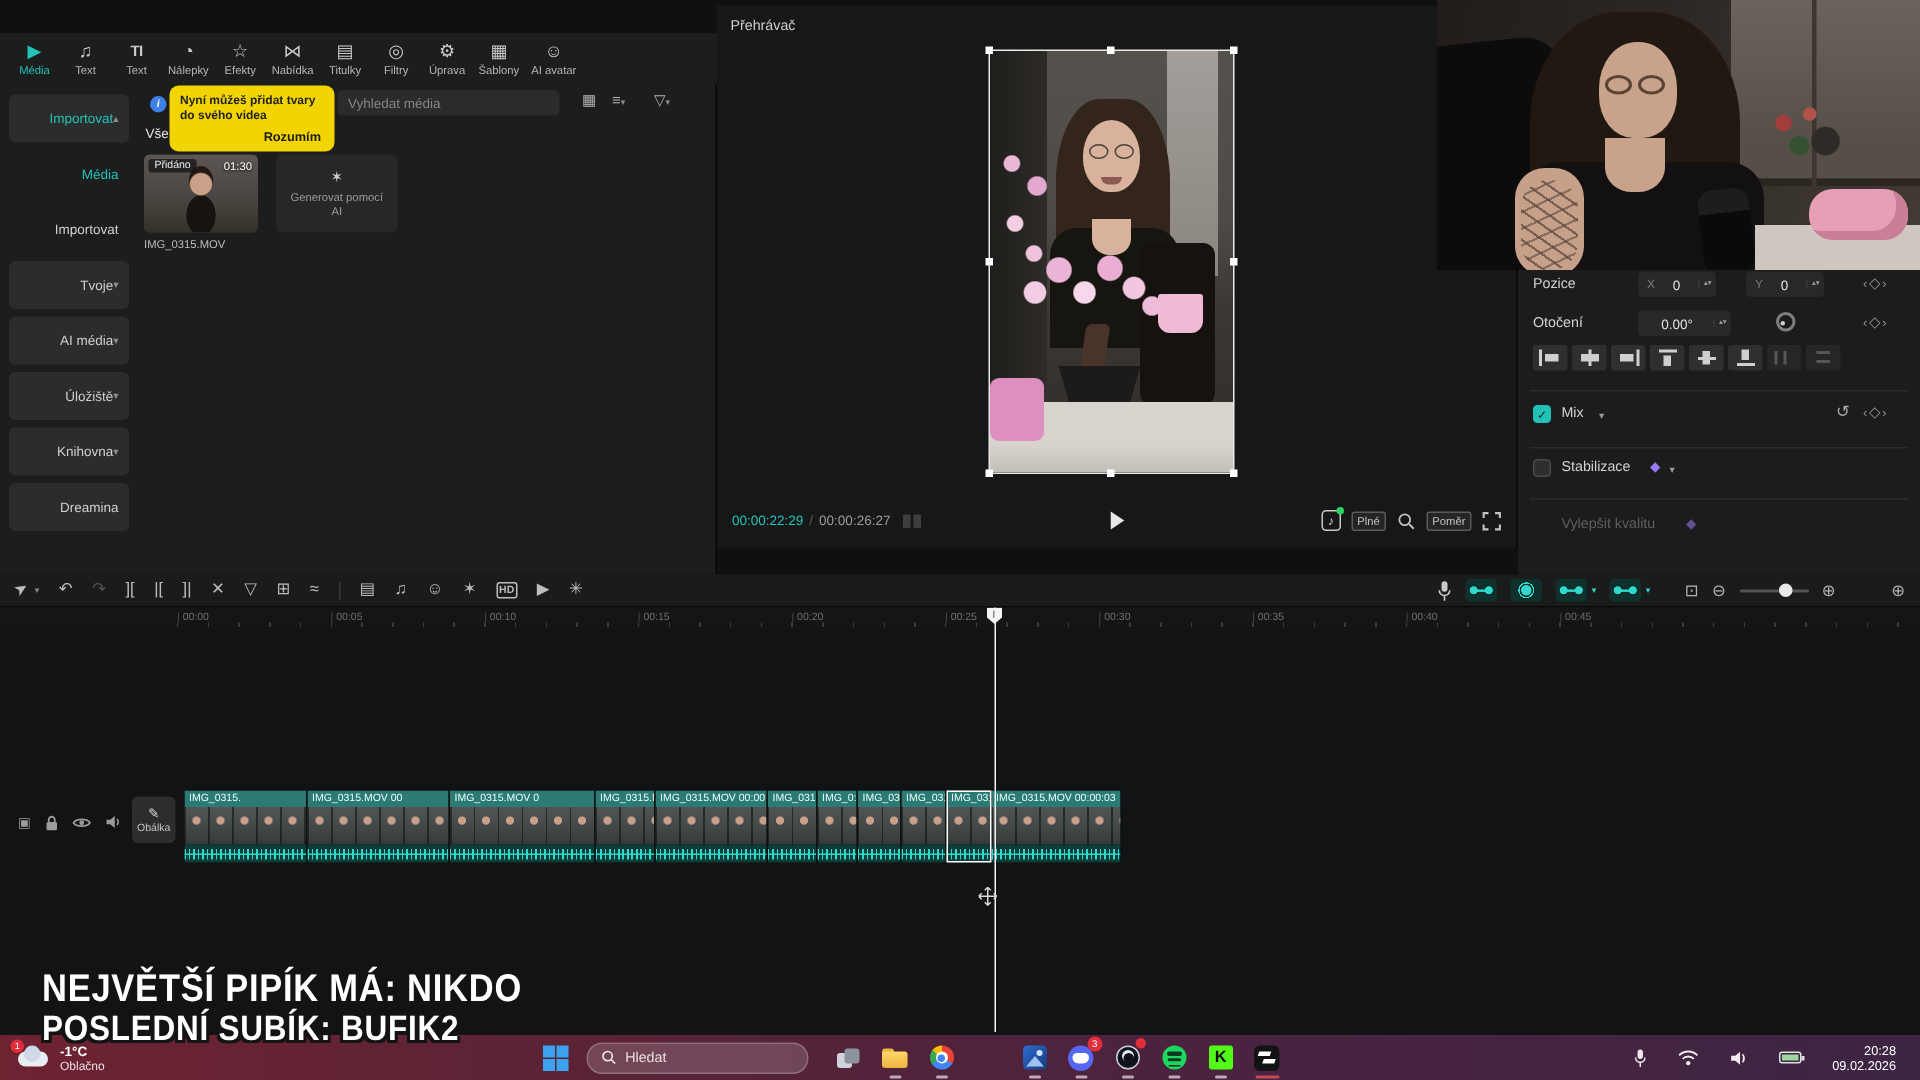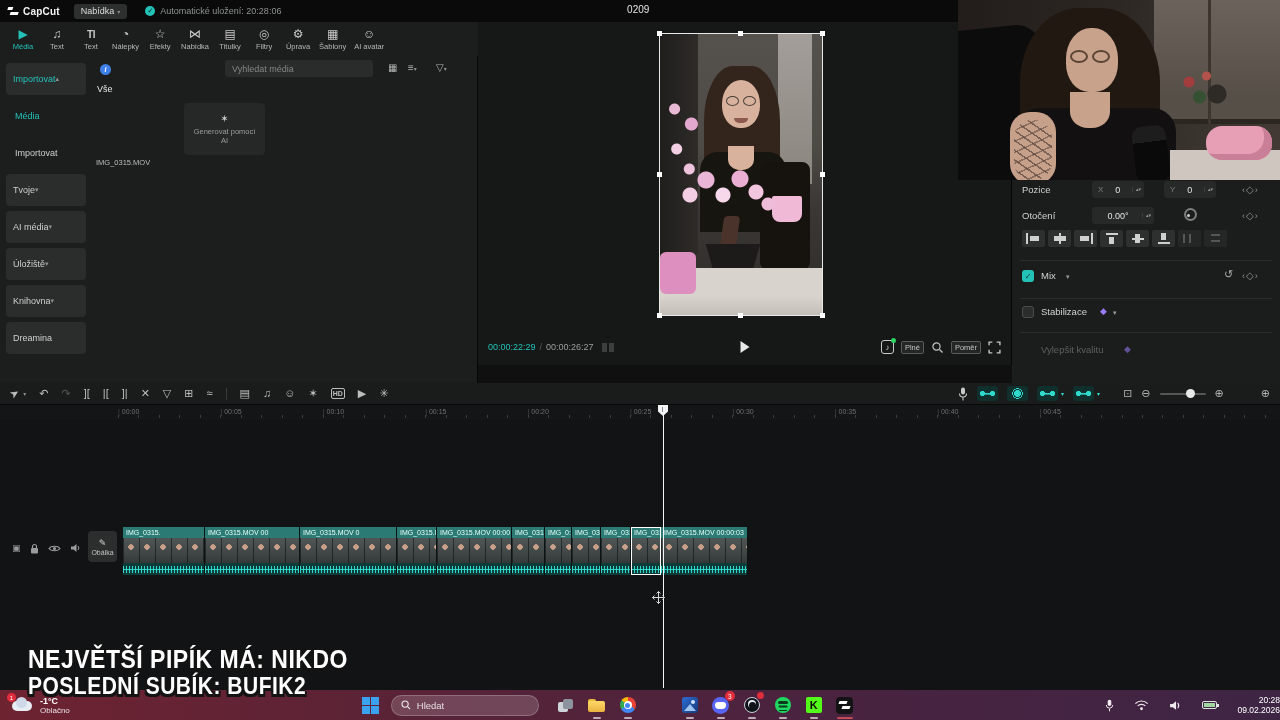--- a/index.html
+++ b/index.html
@@ -29,21 +29,21 @@
   
   #ribbon{position:absolute;left:0;top:0;width:478px;height:34px;display:flex;align-items:center;gap:4px;padding-left:8px;background:#1c1d1d}
   .tab{display:flex;flex-direction:column;align-items:center;justify-content:center;gap:1px;min-width:30px;padding:0 2px;height:32px;cursor:pointer}
   .tab .tic{font-size:12px;line-height:13px;color:#c9c9c9}
   .tab .tic.tix{font-size:10px;font-weight:bold;letter-spacing:-.5px}
   .tab .tlb{font-size:7.5px;color:#b7b7b7;white-space:nowrap}
   .tab.active .tic,.tab.active .tlb{color:#23c2b8}
 
   
   #sidebar{position:absolute;left:0;top:36px;width:92px;bottom:0;display:flex;flex-direction:column;gap:5px;padding:5px 6px;background:#1c1d1d}
-  .sb{display:flex;align-items:center;justify-content:flex-start;font-size:9px;color:#cfcfcf;border-radius:4px;padding:16px 7px}
+  .sb{display:flex;align-items:center;justify-content:flex-end;font-size:9px;color:#cfcfcf;border-radius:4px;padding:16px 7px}
   .sb.pill{background:#2b2c2c;height:19px}
   .sb.plain{height:13px;background:none;padding-left:9px}
   .sb.accent{color:#23c2b8}
   .sb .chev{font-size:7px;color:#8e8e8e}
 
   
   #m-search{position:absolute;left:225px;top:38px;width:148px;height:17px;background:#2a2b2b;border:0;border-radius:3px;
     color:#c9c9c9;font-size:9px;padding:0 7px;font-family:inherit}
   #m-search::placeholder{color:#848685}
   .mico{position:absolute;top:40px;font-size:10px;color:#b5b5b5}
@@ -227,46 +227,31 @@
   .ic-obs{width:16px;height:16px;border-radius:50%;background:#10131a;border:1px solid #cdd2da;position:relative}
   .ic-obs::before{content:"";position:absolute;left:3px;top:2px;width:8px;height:8px;border-radius:50%;background:#e8ecf2}
   .ic-obs::after{content:"";position:absolute;left:4.5px;top:4px;width:7px;height:7px;border-radius:50%;background:#10131a}
   .ic-spotify{width:16px;height:16px;border-radius:50%;background:#1ed760;position:relative;overflow:hidden}
   .ic-spotify::before{content:"";position:absolute;left:3px;top:4px;width:10px;height:3px;border-radius:2px;background:#0c3a1c;box-shadow:0 4px 0 -0.5px #0c3a1c,0 8px 0 -1px #0c3a1c}
   .ic-kick{width:16px;height:16px;background:#53fc18;border-radius:2px;color:#0b0b0b;font-weight:bold;font-size:11px;
     display:flex;align-items:center;justify-content:center}
   .ic-capcut{width:17px;height:17px;background:#131315;border-radius:4px;position:relative}
   .ic-capcut::before{content:"";position:absolute;left:3px;top:4px;width:8px;height:3px;background:#fff;transform:skewX(-20deg)}
   .ic-capcut::after{content:"";position:absolute;left:6px;top:9px;width:8px;height:3px;background:#fff;transform:skewX(-20deg)}
-  #tray{margin-left:auto;display:flex;align-items:center;gap:20px;margin-right:0}
+  #tray{margin-left:auto;display:flex;align-items:center;gap:20px;margin-right:16px}
   #clock{text-align:right;font-size:8.5px;color:#fff;line-height:10px}
   .traysvg{display:block}
   #battery{width:15px;height:8px;border:1px solid #dfe3df;border-radius:2px;background:linear-gradient(#9fd6a0 0 0) 1px 1px/11px 4px no-repeat;position:relative}
   #battery::after{content:"";position:absolute;right:-3px;top:2px;width:2px;height:3px;background:#dfe3df}
 </style>
 </head>
 <body>
 
 <div id="stage">
 
-  <div id="titlebar">
-    <div class="logo">
-      <span class="logomark"></span>
-      <span class="logotext">CapCut</span>
-    </div>
-    <div class="menu-pill">
-      <span>Nabídka</span>
-      <span class="mchev">▾</span>
-    </div>
-    <div class="autosave">
-      <span class="savedot">✓</span>
-      <span>Automatické uložení: 20:28:06</span>
-    </div>
-    <div id="proj-title">0209</div>
-  </div>
 
   <div id="media-panel">
     <div id="ribbon">
         <div class="tab active">
           <span class="tic">▶</span>
           <span class="tlb">Média</span>
         </div>
         <div class="tab">
           <span class="tic">♫</span>
           <span class="tlb">Text</span>
@@ -338,20 +323,29 @@
         <div class="sb pill">
           <span>Dreamina</span>
         </div>
       </div>
     <input id="m-search" placeholder="Vyhledat média" style="">
     <span class="mico" style="left:388px">▦</span>
     <span class="mico" style="left:408px">≡<span class="mchev">▾</span></span>
     <span class="mico" style="left:436px">▽<span class="mchev">▾</span></span>
     <div id="cat-all">Vše</div>
     <div id="info-dot">i</div>
+    <div id="tooltip">
+      <div class="tt">Nyní můžeš přidat tvary do svého videa</div>
+      <div class="tb">Rozumím</div>
+    </div>
+    <div id="mtile">
+      <div class="thumb-art"></div>
+      <span class="badge-added">Přidáno</span>
+      <span class="dur">01:30</span>
+    </div>
     <div id="mname">IMG_0315.MOV</div>
     <div id="aitile">
       <span class="sp">✶</span>
       <span class="lb">Generovat pomocí AI</span>
     </div>
   </div>
 
   <div id="player-panel">
     <div id="pl-head">Přehrávač</div>
     <div id="preview">

